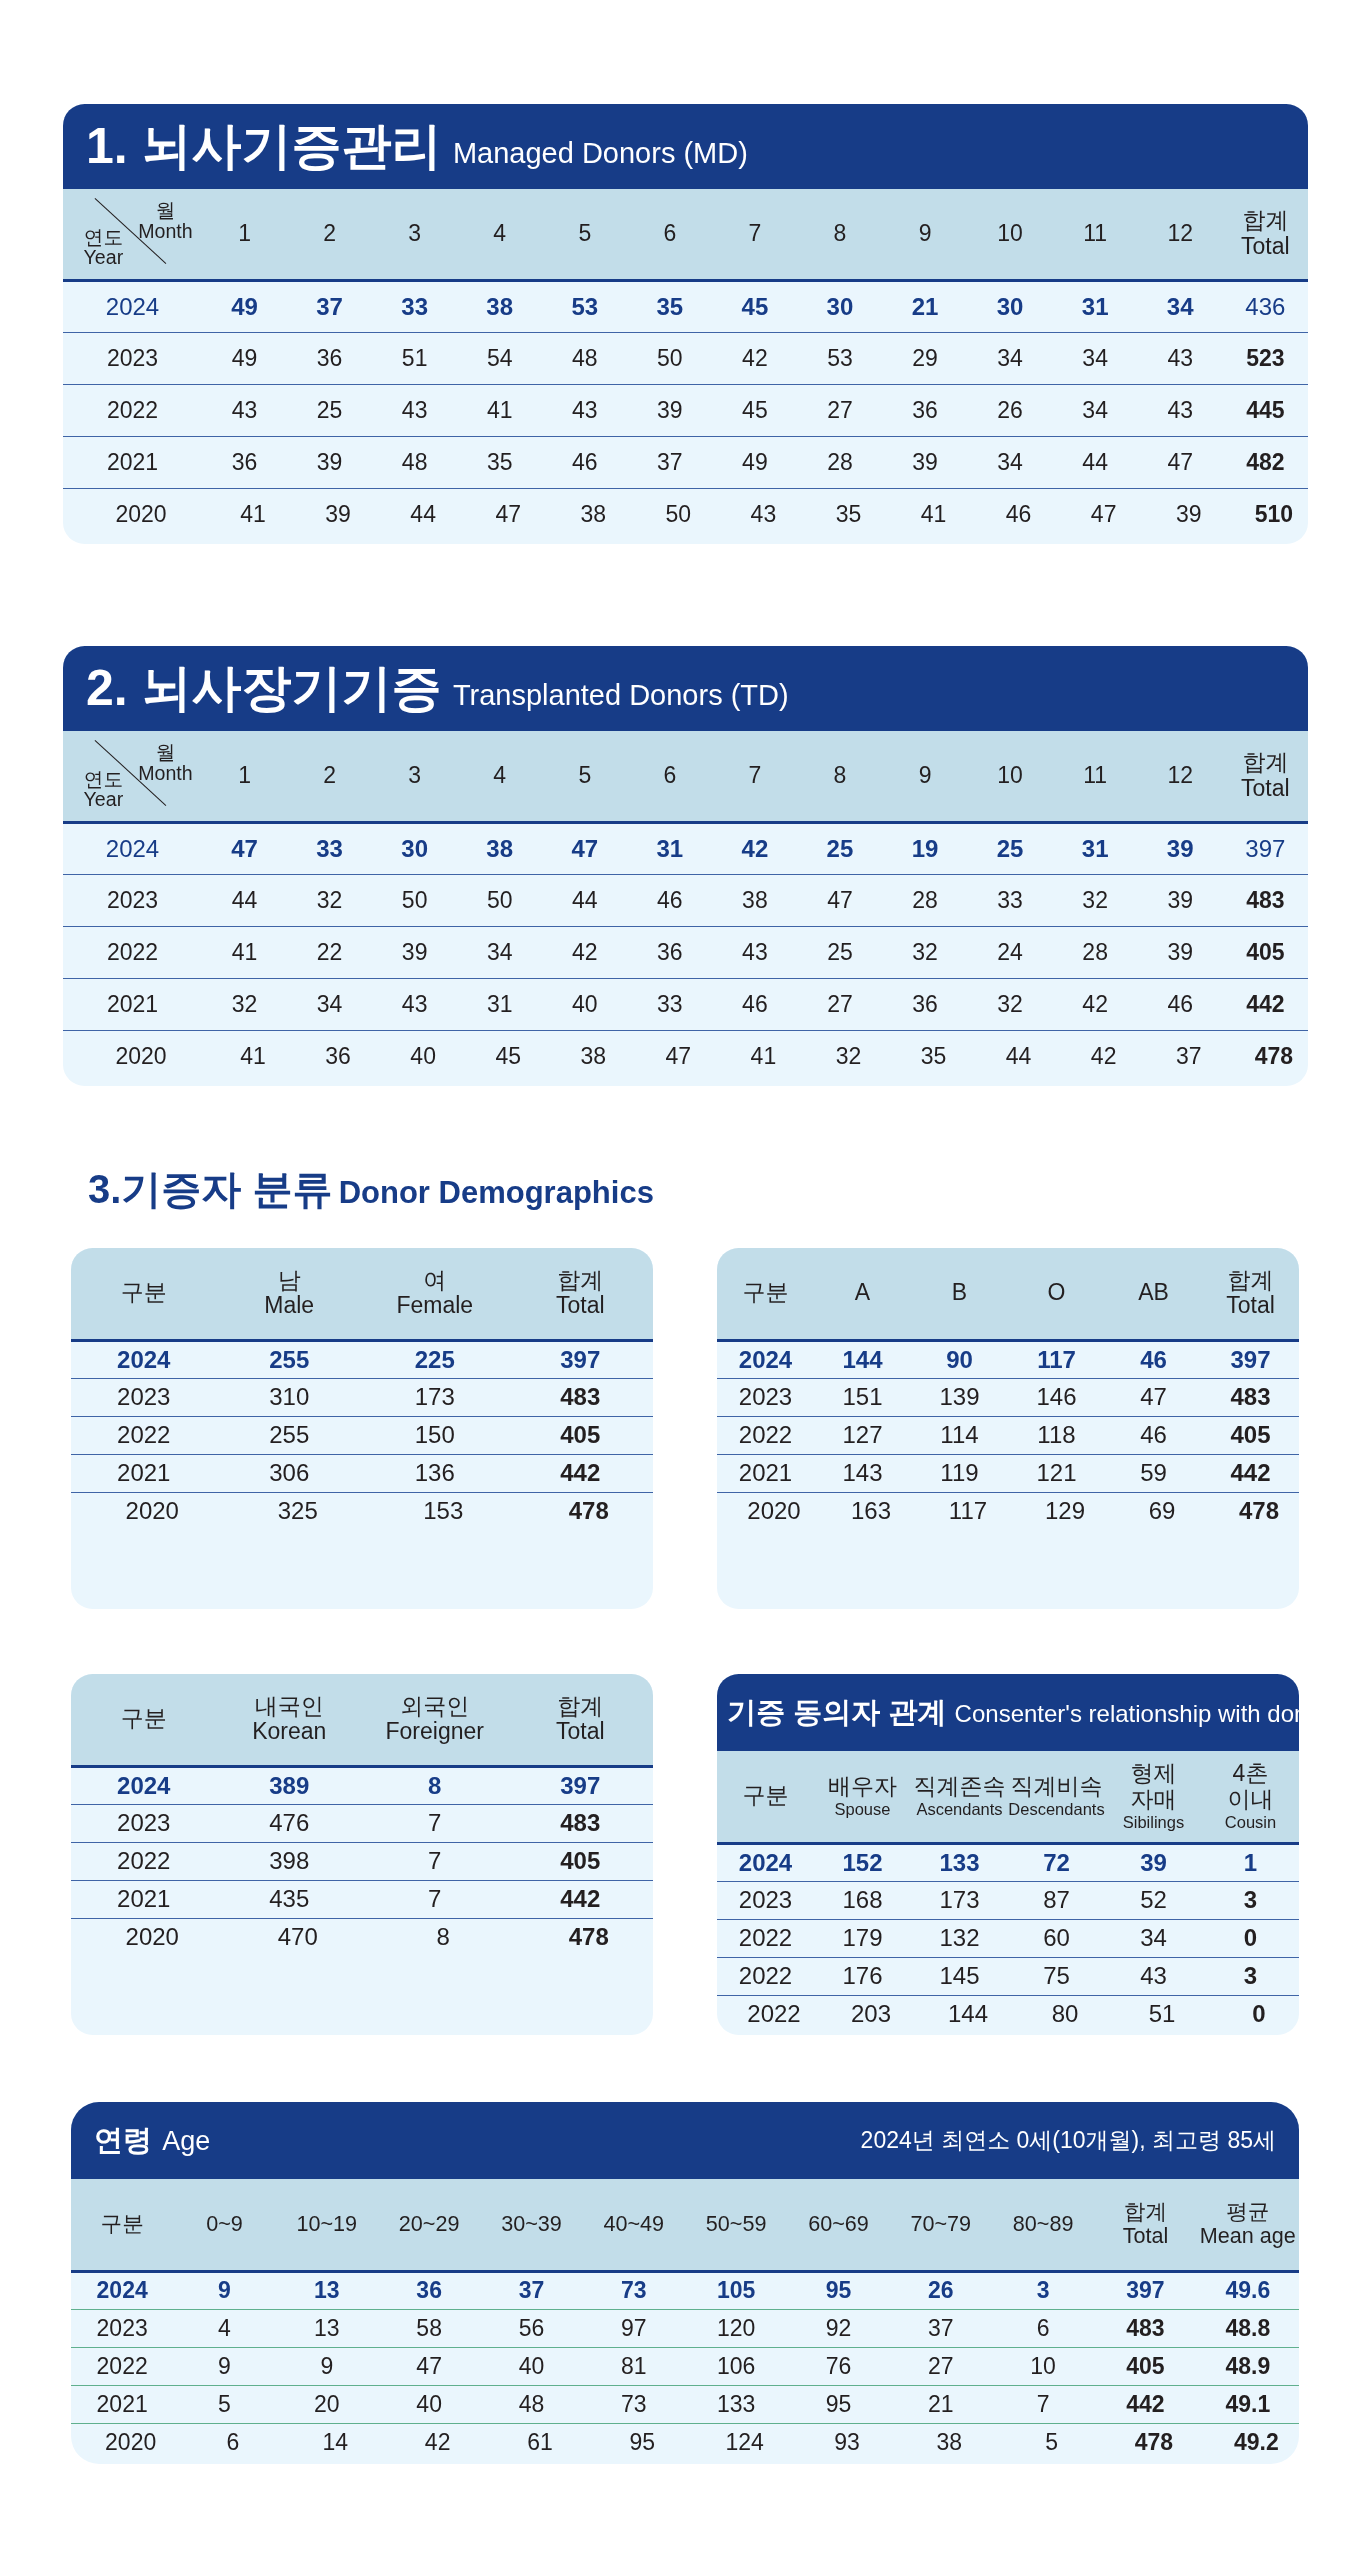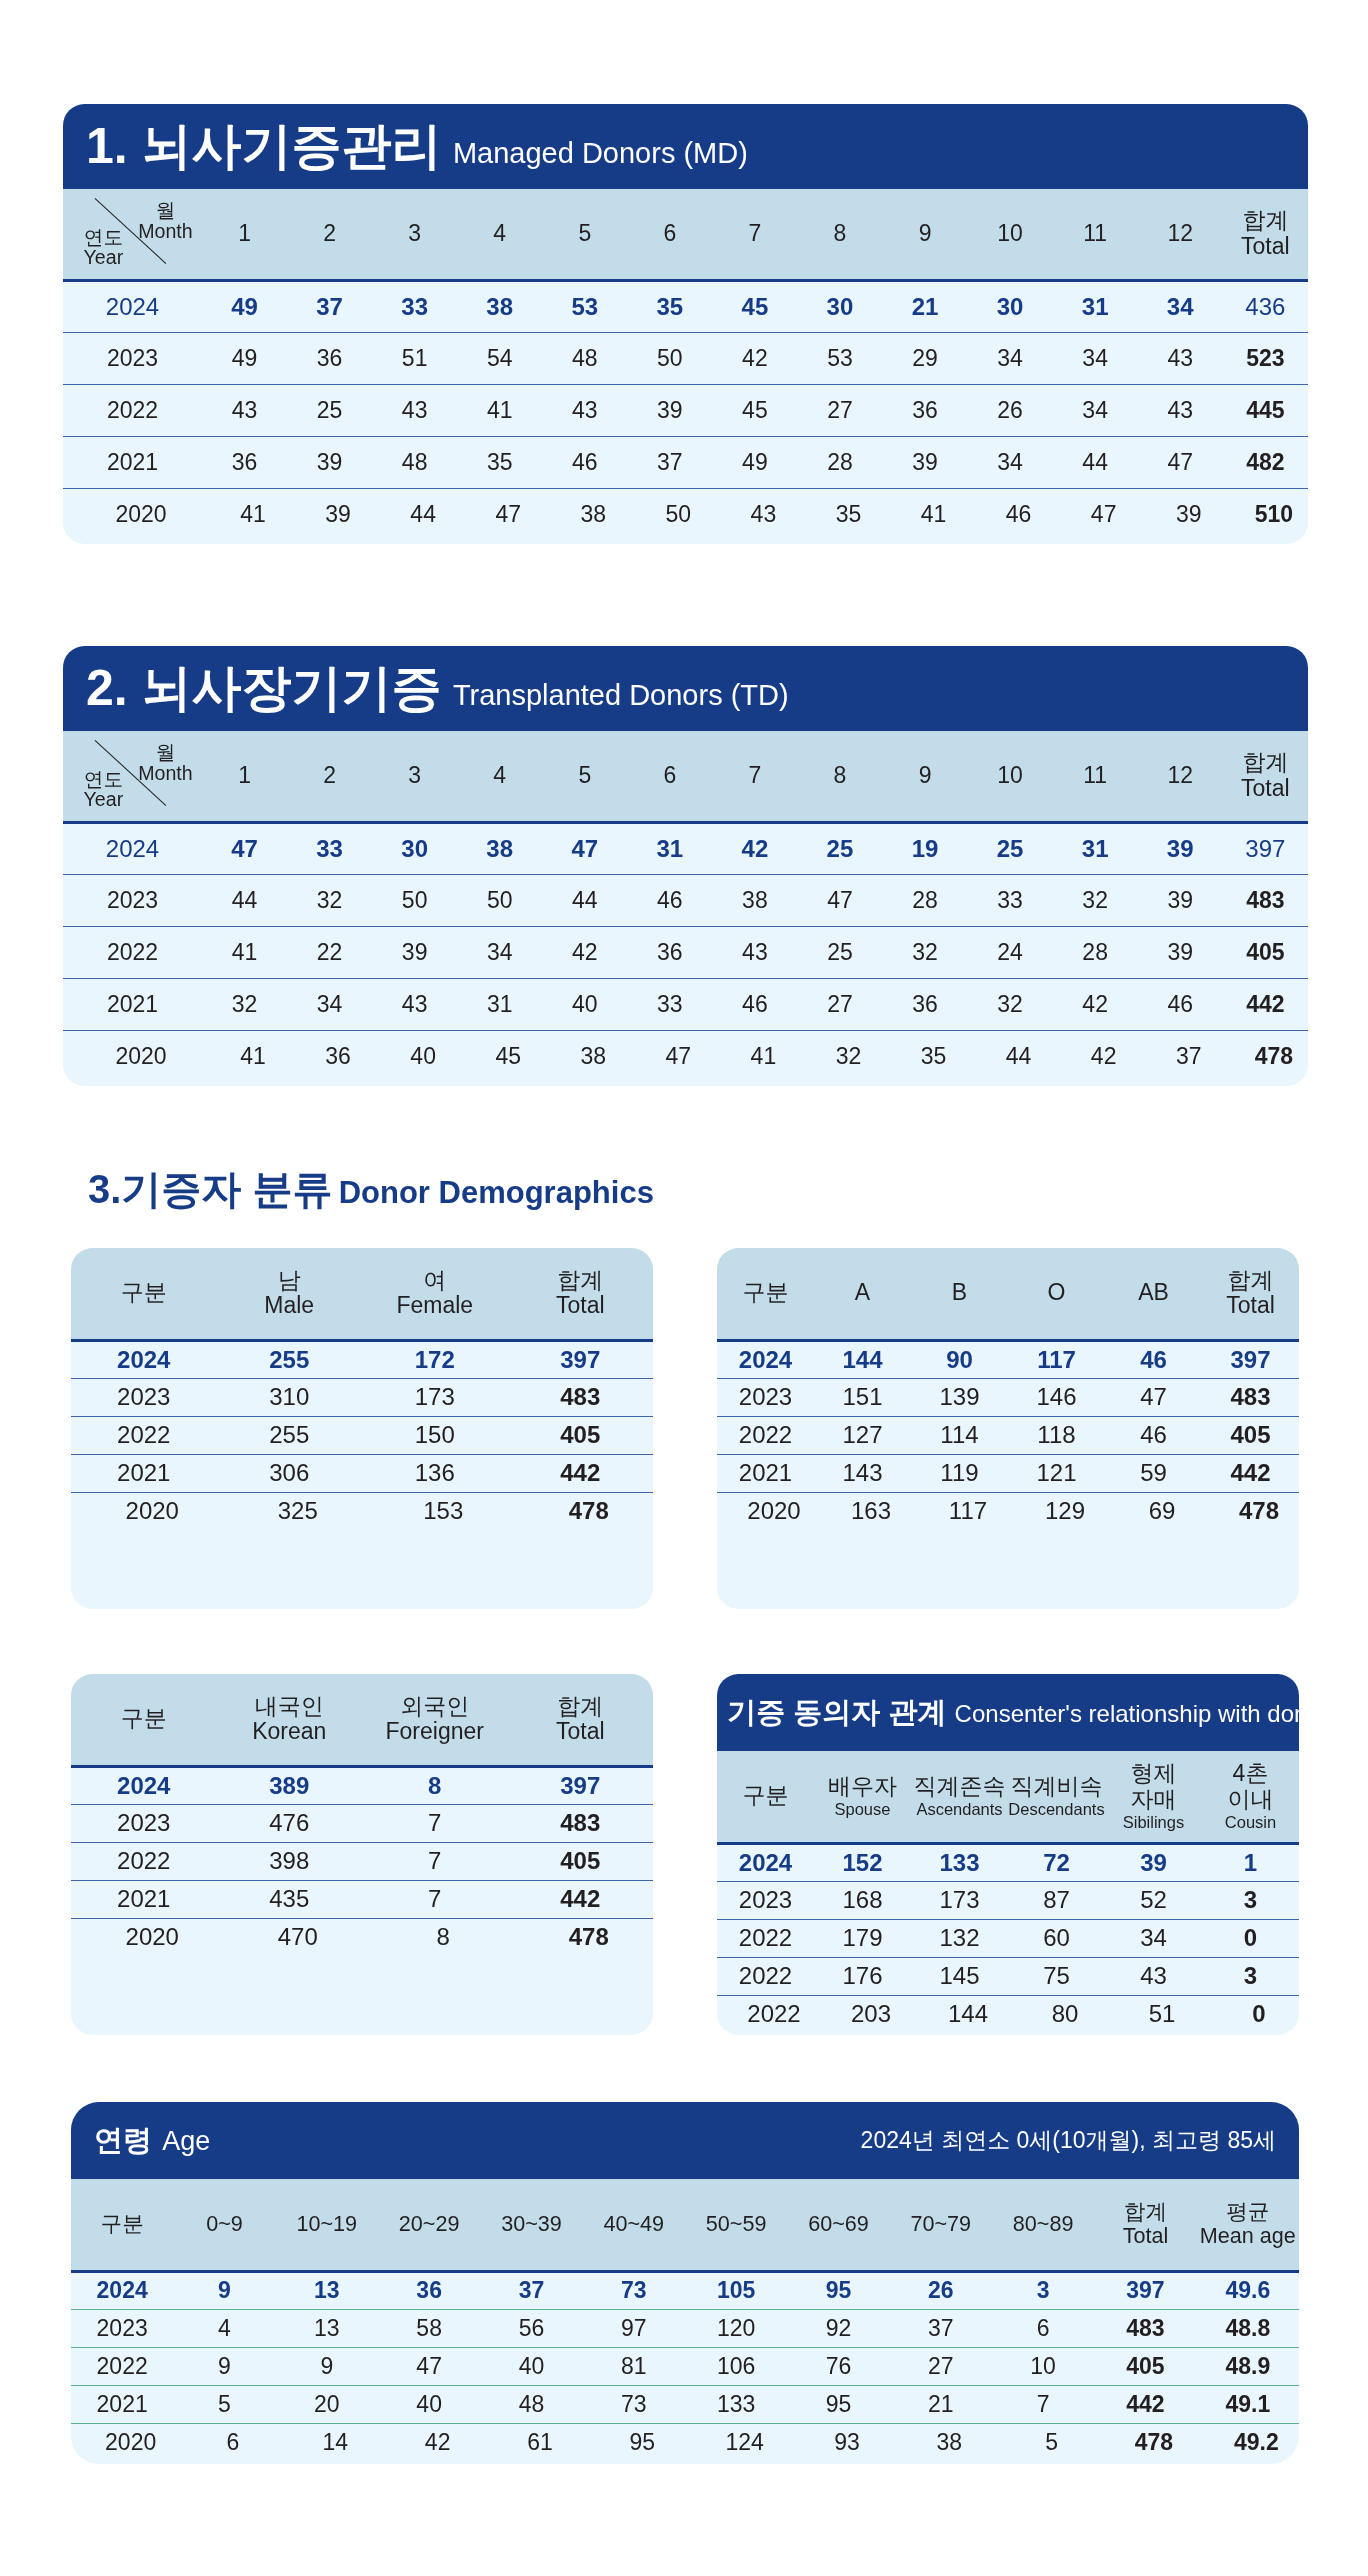--- a/index.html
+++ b/index.html
@@ -343,21 +343,21 @@
           <th>
             <div>합계</div>
             <div class="sub">Total</div>
           </th>
         </tr>
       </thead>
       <tbody>
         <tr class="cur">
           <td>2024</td>
           <td>255</td>
-          <td>172</td>
+          <td>225</td>
           <td class="total">397</td>
         </tr>
         <tr>
           <td>2023</td>
           <td>310</td>
           <td>173</td>
           <td class="total">483</td>
         </tr>
         <tr>
           <td>2022</td>

